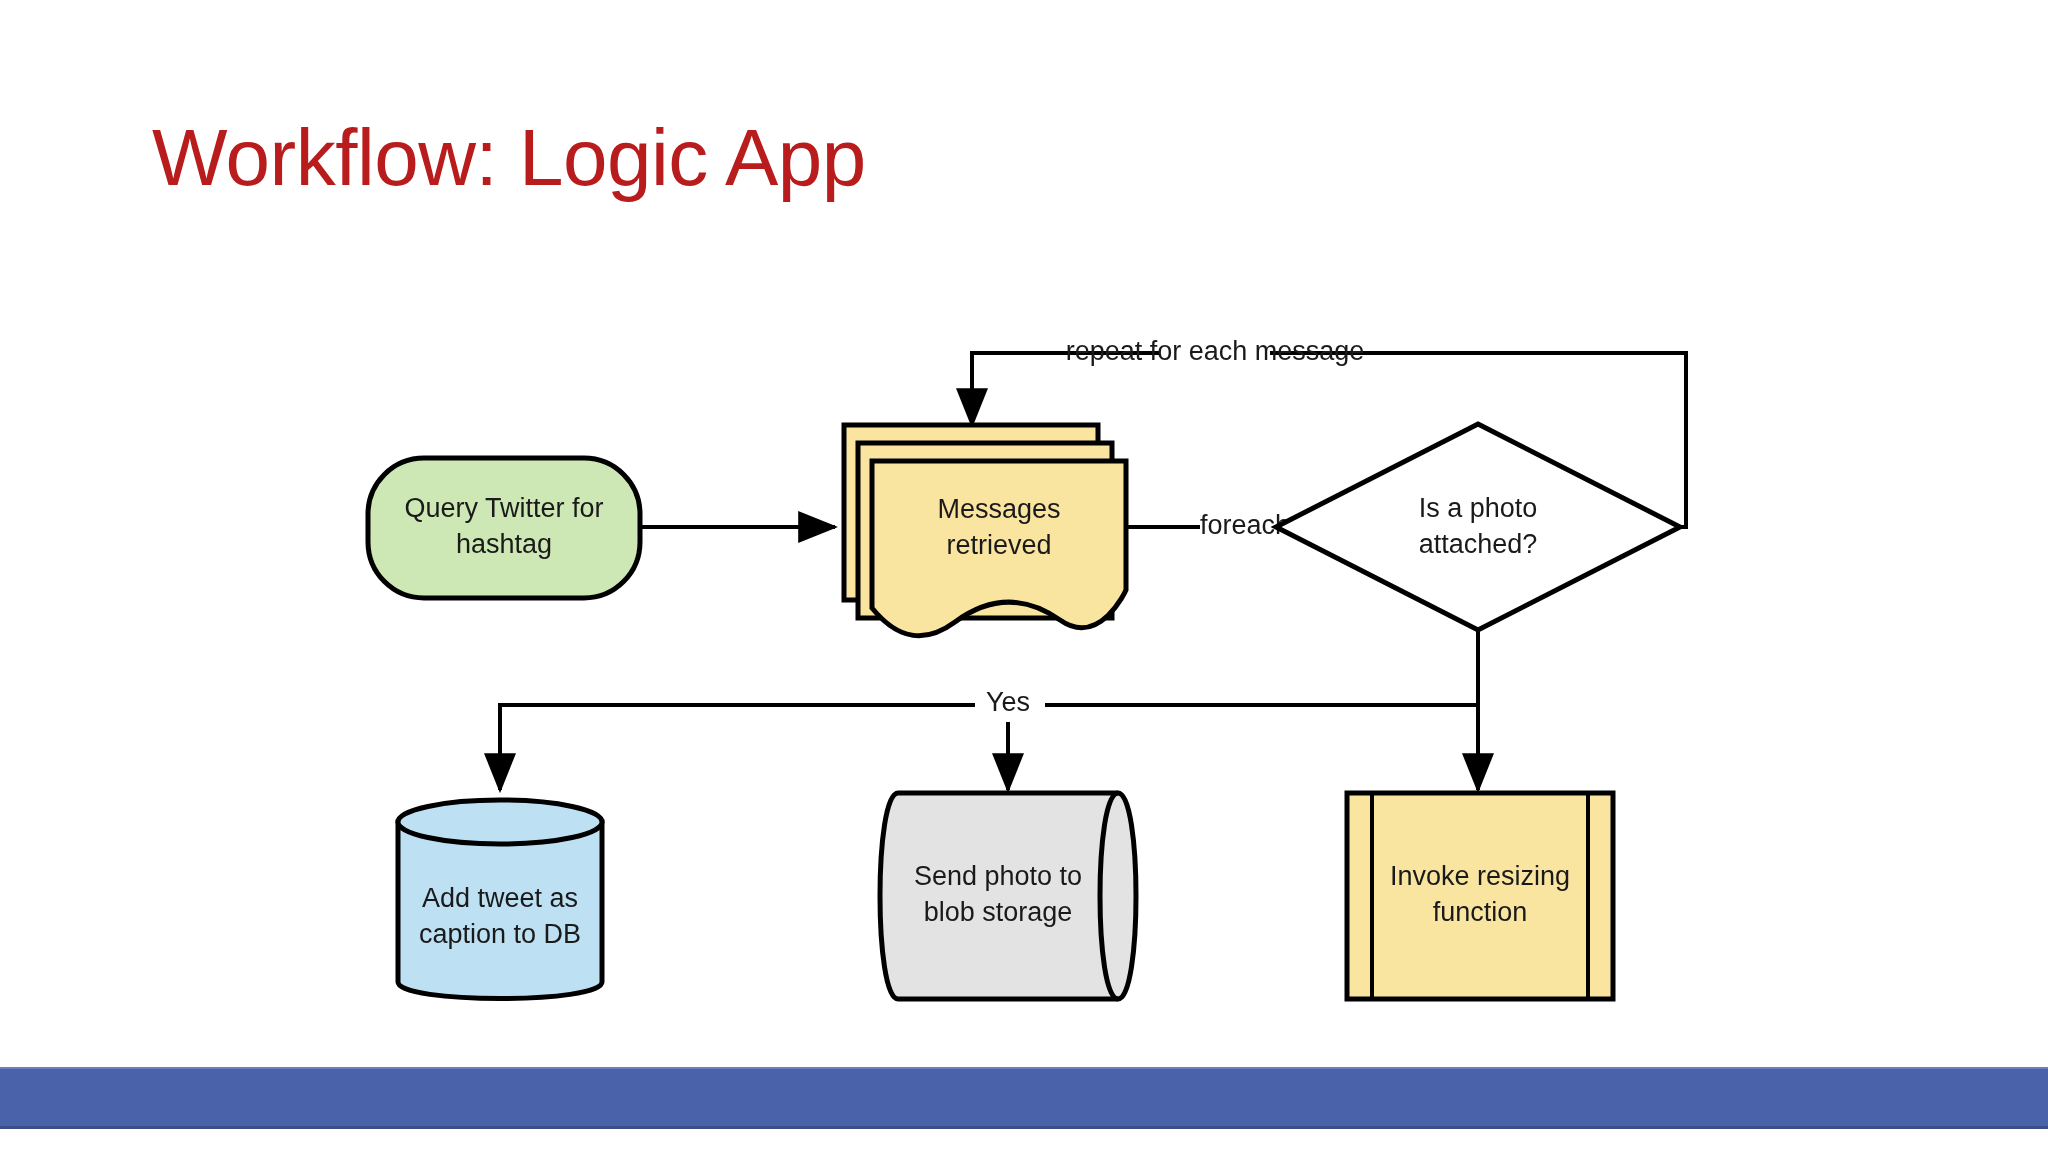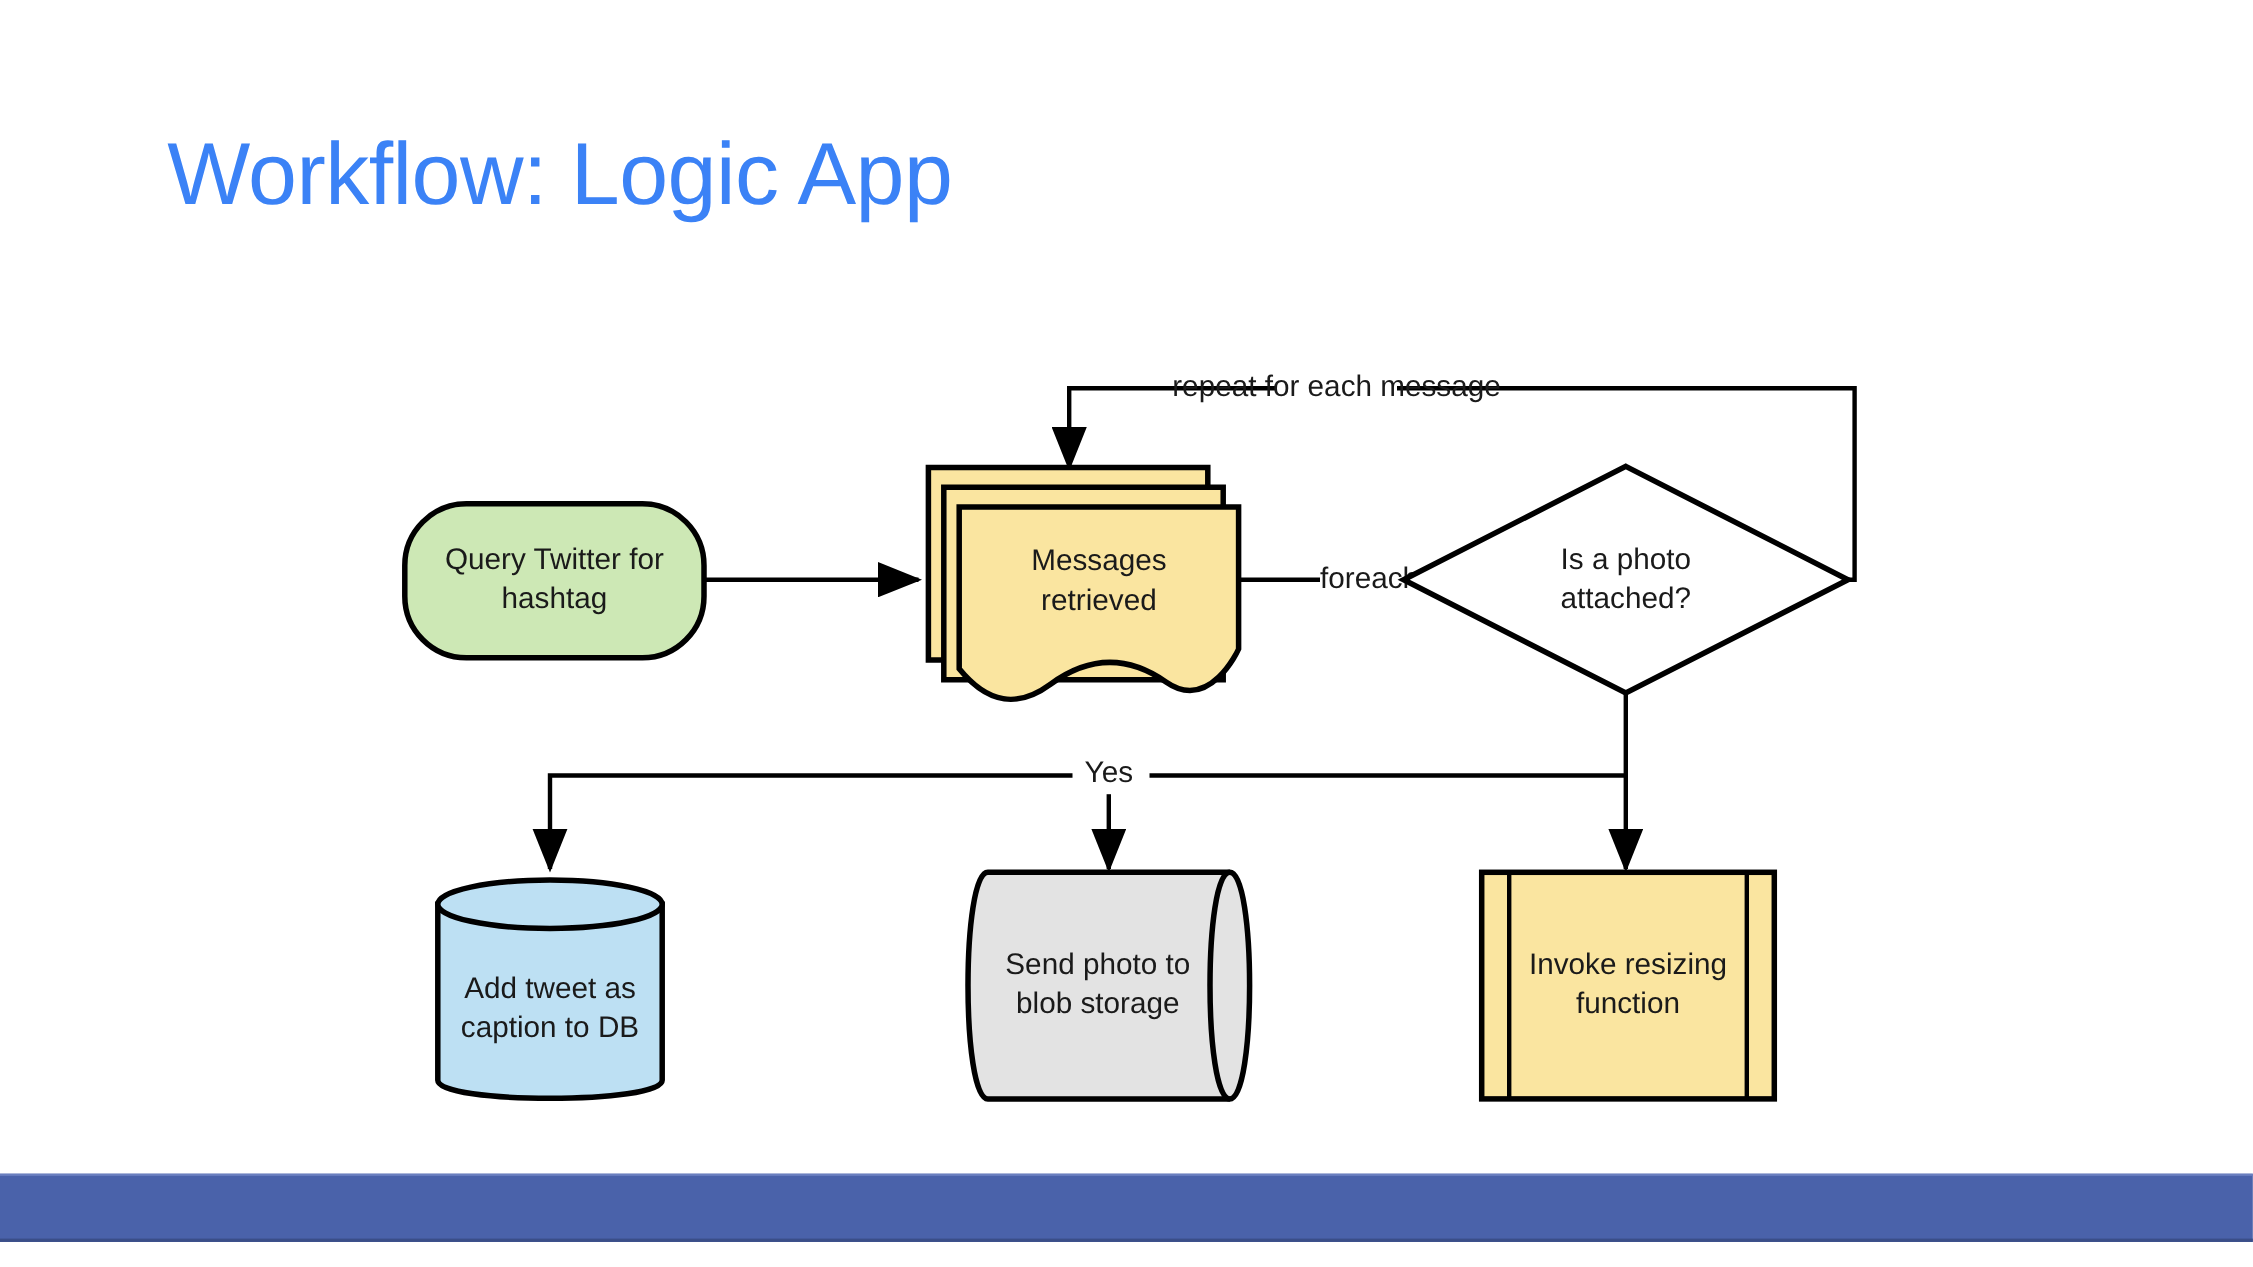--- a/index.html
+++ b/index.html
@@ -20,21 +20,21 @@
     background: #ffffff;
   }
   #slide-title {
     position: absolute;
     left: 152px;
     top: 118px;
     font-family: "Liberation Sans", sans-serif;
     font-size: 80px;
     font-weight: 300;
     letter-spacing: -0.5px;
-    color: #3b82f6;
+    color: #b91c1c;
     white-space: nowrap;
     line-height: 1;
   }
   #diagram-wrap {
     position: absolute;
     left: 0;
     top: 0;
     width: 2048px;
     height: 1060px;
   }

